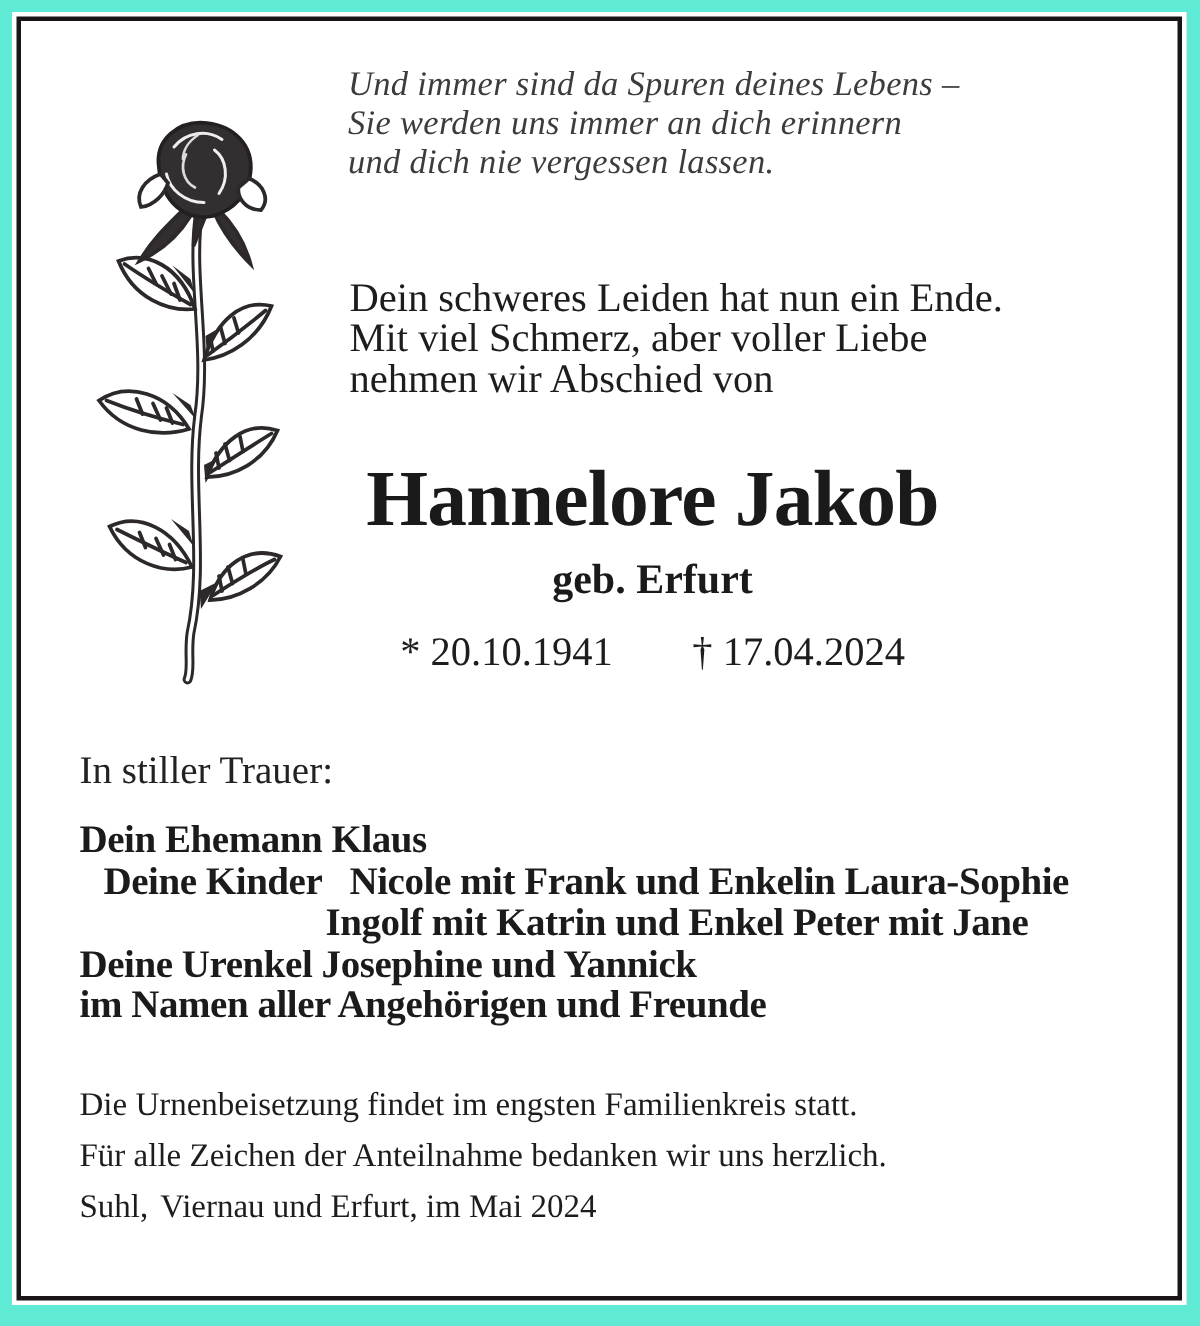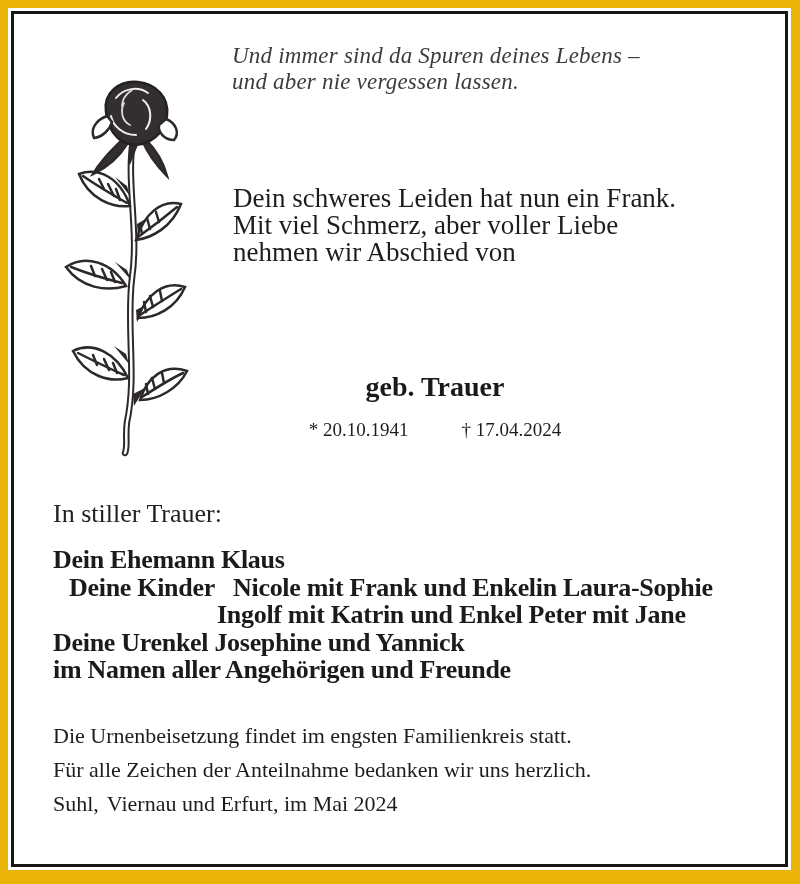--- a/index.html
+++ b/index.html
@@ -1,20 +1,20 @@
 <!DOCTYPE html>
 <html><head>
 <meta charset="utf-8">
 <style>
   html,body { margin:0; padding:0; }
   .page {
     position: relative;
     width: 800px;
     height: 884px;
-    background: #eab308;
+    background: #5eead4;
     font-family: "Liberation Serif", serif;
     overflow: hidden;
   }
   .mat {
     position: absolute;
     left: 8px; top: 8px; right: 9px; bottom: 14px;
     background: #ffffff;
   }
   .frame-line {
     position: absolute;
@@ -64,21 +64,21 @@
     font-weight: bold;
     color: #1a1a1a;
   }
   .dates {
     position: absolute;
     left: 228px; top: 419px;
     width: 414px;
     display: flex;
     justify-content: center;
     gap: 53px;
-    font-size: 19px;
+    font-size: 27px;
     color: #1d1d1d;
     white-space: nowrap;
   }
   .mourning-heading {
     position: absolute;
     left: 53px; top: 499px;
     font-size: 26px;
     color: #222222;
     text-align: center;
   }
@@ -171,30 +171,32 @@
       <path d="M 72 27 C 68 35, 70 45, 78 49" stroke="#dcdcdc" stroke-width="1.8"></path>
       <path d="M 80 14 C 74 18, 70 24, 70 30" stroke="#dcdcdc" stroke-width="1.8"></path>
 
       <path d="M 55 40 C 44 44, 38 53, 42 62 C 51 61, 58 53, 60 46 Z" fill="#ffffff"></path>
       <path d="M 114 43 C 124 47, 128 57, 122 64 C 112 64, 106 56, 107 49 Z" fill="#ffffff"></path>
     </g>
   </svg>
 
   <div class="epigraph">
     <div>Und immer sind da Spuren deines Lebens –</div>
-    <div>und aber nie vergessen lassen.</div>
+    <div>Sie werden uns immer an dich erinnern</div>
+    <div>und dich nie vergessen lassen.</div>
   </div>
 
   <div class="intro">
-    <div>Dein schweres Leiden hat nun ein Frank.</div>
+    <div>Dein schweres Leiden hat nun ein Ende.</div>
     <div>Mit viel Schmerz, aber voller Liebe</div>
     <div>nehmen wir Abschied von</div>
   </div>
 
-  <div class="maiden">geb. Trauer</div>
+  <div class="name">Hannelore Jakob</div>
+  <div class="maiden">geb. Erfurt</div>
   <div class="dates">
     <span>* 20.10.1941</span>
     <span>† 17.04.2024</span>
   </div>
 
   <div class="mourning-heading">In stiller Trauer:</div>
   <div class="mourners">
     <div>Dein Ehemann Klaus</div>
     <div>
       <span class="kinder-label">Deine Kinder</span><span>Nicole mit Frank und Enkelin Laura-Sophie</span>

